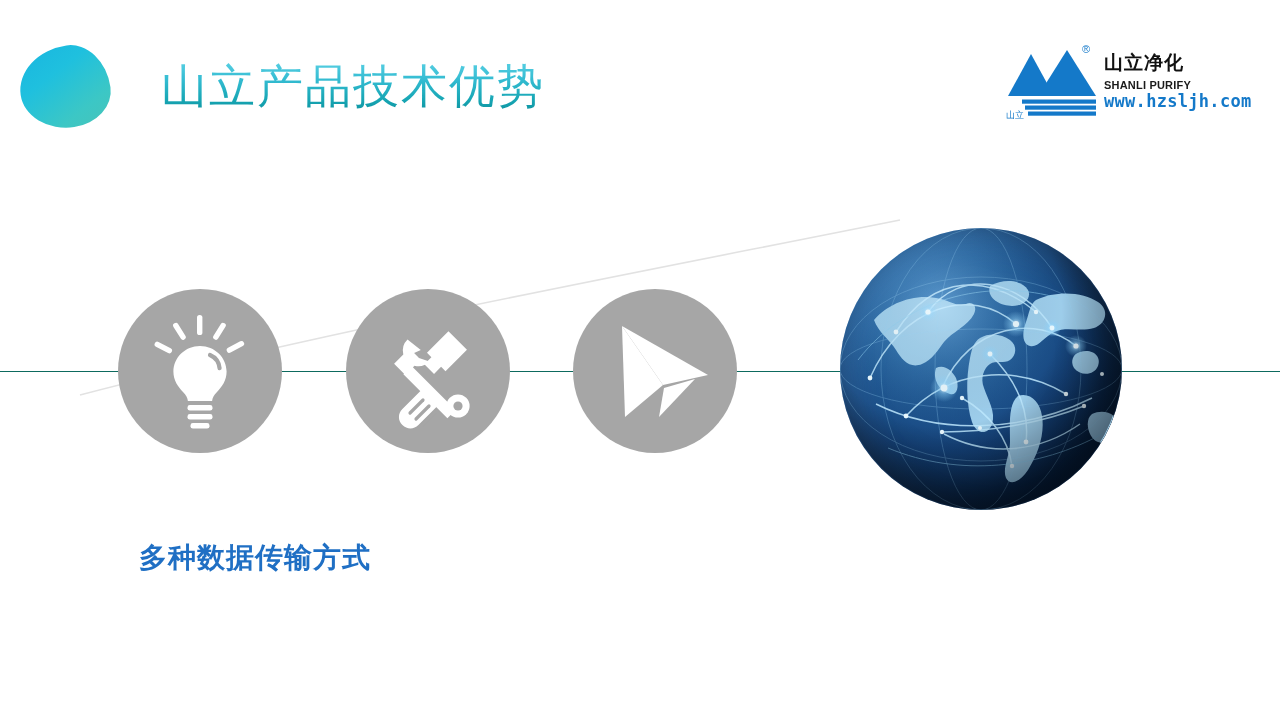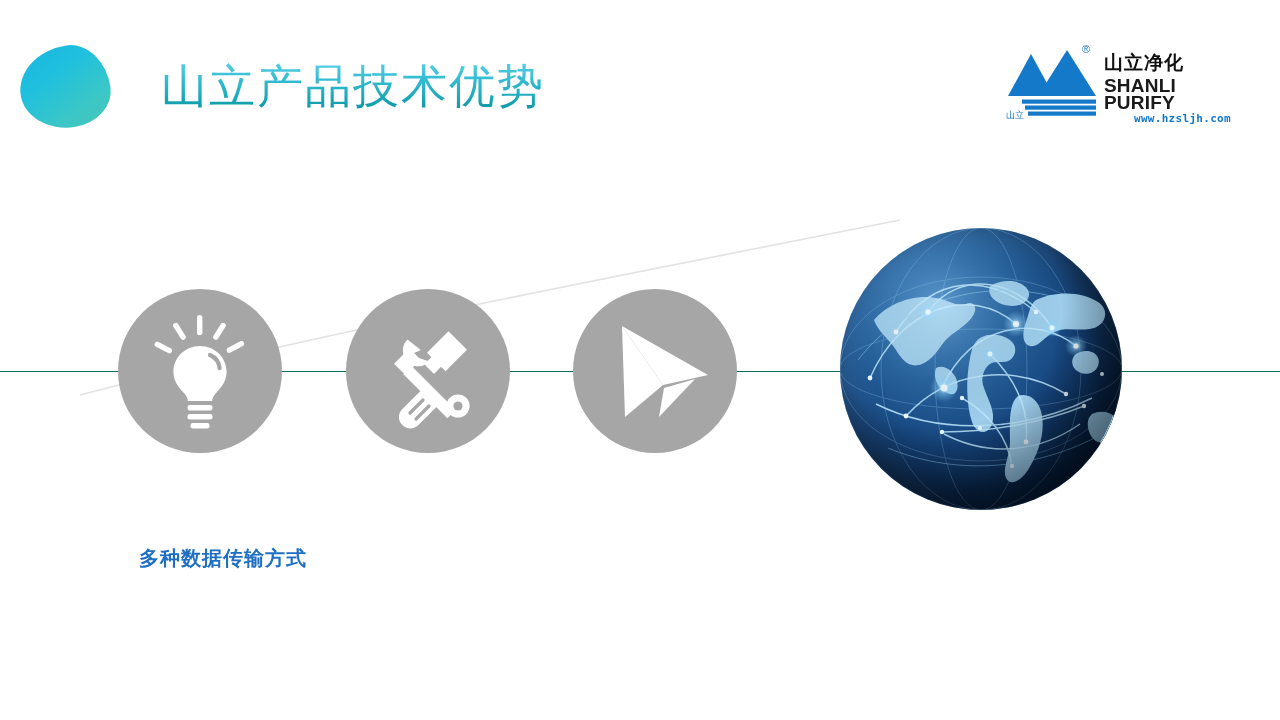--- a/index.html
+++ b/index.html
@@ -39,26 +39,25 @@
   }
   .logo-reg{
     position:absolute;left:78px;top:0px;font-size:11px;color:#1479c9;line-height:11px;
   }
   .logo-txt{position:absolute;left:100px;top:4px;width:120px;}
   .logo-cn{
     font-size:19px;line-height:29px;color:#111;font-weight:700;letter-spacing:1px;
     font-family:"DejaVu Sans",sans-serif;
   }
   .logo-en{
-    font-size:19px;line-height:17px;color:#1a1a1a;font-weight:700;letter-spacing:0.2px;
+    font-size:11px;line-height:17px;color:#1a1a1a;font-weight:700;letter-spacing:0.2px;
   }
   .logo-url{
-    font-size:11px;line-height:15px;color:#1479c9;font-weight:700;letter-spacing:0.3px;
+    font-size:17px;line-height:15px;color:#1479c9;font-weight:700;letter-spacing:0.3px;
     font-family:"DejaVu Sans Mono",monospace;
-    margin-left:30px;
   }
 
   
   .rule{
     position:absolute;left:0;top:371px;width:1280px;height:0;
     border-top:1.6px solid #0d6a5e;
   }
   .arc{position:absolute;left:0;top:180px;width:1280px;height:260px;pointer-events:none;}
 
   .circle{
@@ -75,21 +74,21 @@
     overflow:hidden;
     background:
       radial-gradient(circle at 34% 27%, #3e86c4 0%, #2a6ba8 22%, #16447c 52%, #0a2a52 76%, #041733 100%);
     box-shadow:inset -16px -14px 42px rgba(0,0,0,.55), inset 12px 10px 34px rgba(120,190,255,.18);
   }
   .globe svg{position:absolute;left:0;top:0;width:282px;height:282px;}
 
   
   .sub-head{
     position:absolute;left:139px;top:540px;
-    font-size:20px;line-height:36px;font-weight:700;color:#1f6fc4;letter-spacing:1px;
+    font-size:28px;line-height:36px;font-weight:700;color:#1f6fc4;letter-spacing:1px;
     white-space:nowrap;
   }
   .body-copy{
     position:absolute;left:139px;top:589px;width:760px;
     font-size:18px;line-height:31px;color:#565656;letter-spacing:0.4px;
     font-family:"DejaVu Sans Mono","Liberation Mono",monospace;
   }
   .body-copy div{white-space:nowrap;}
 </style>
 </head>

